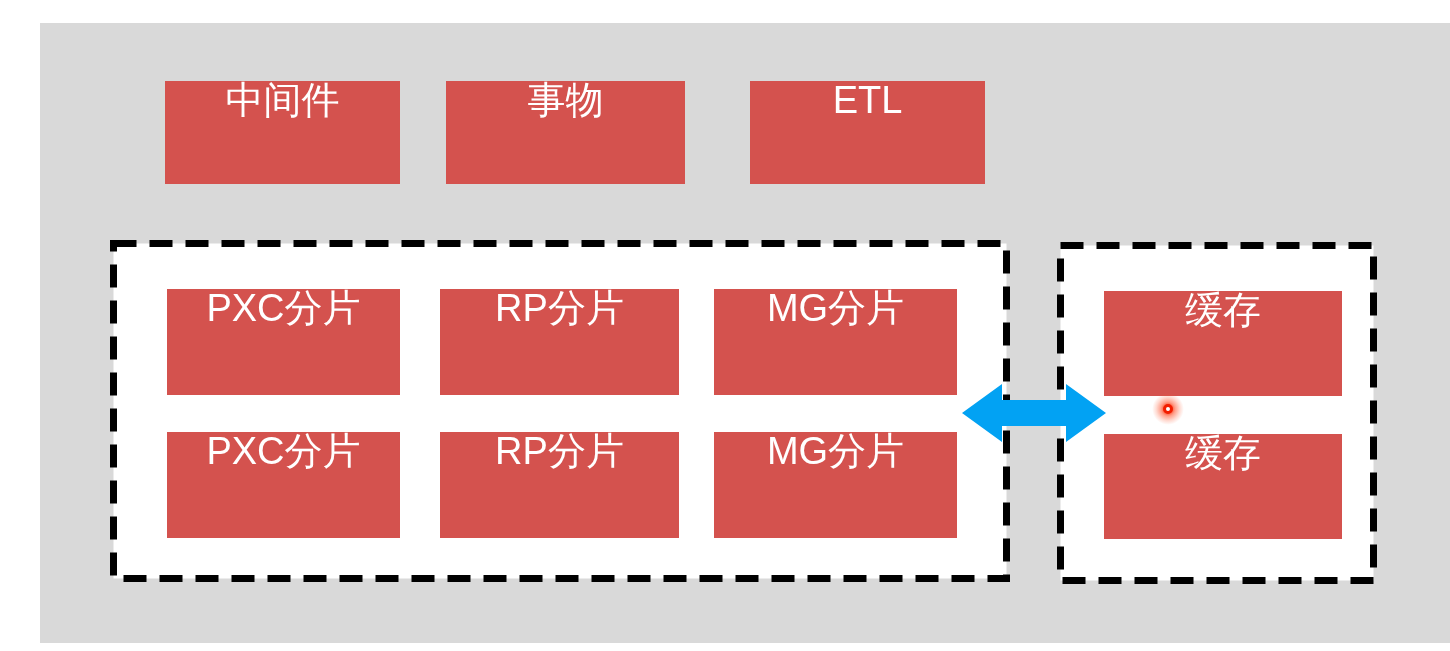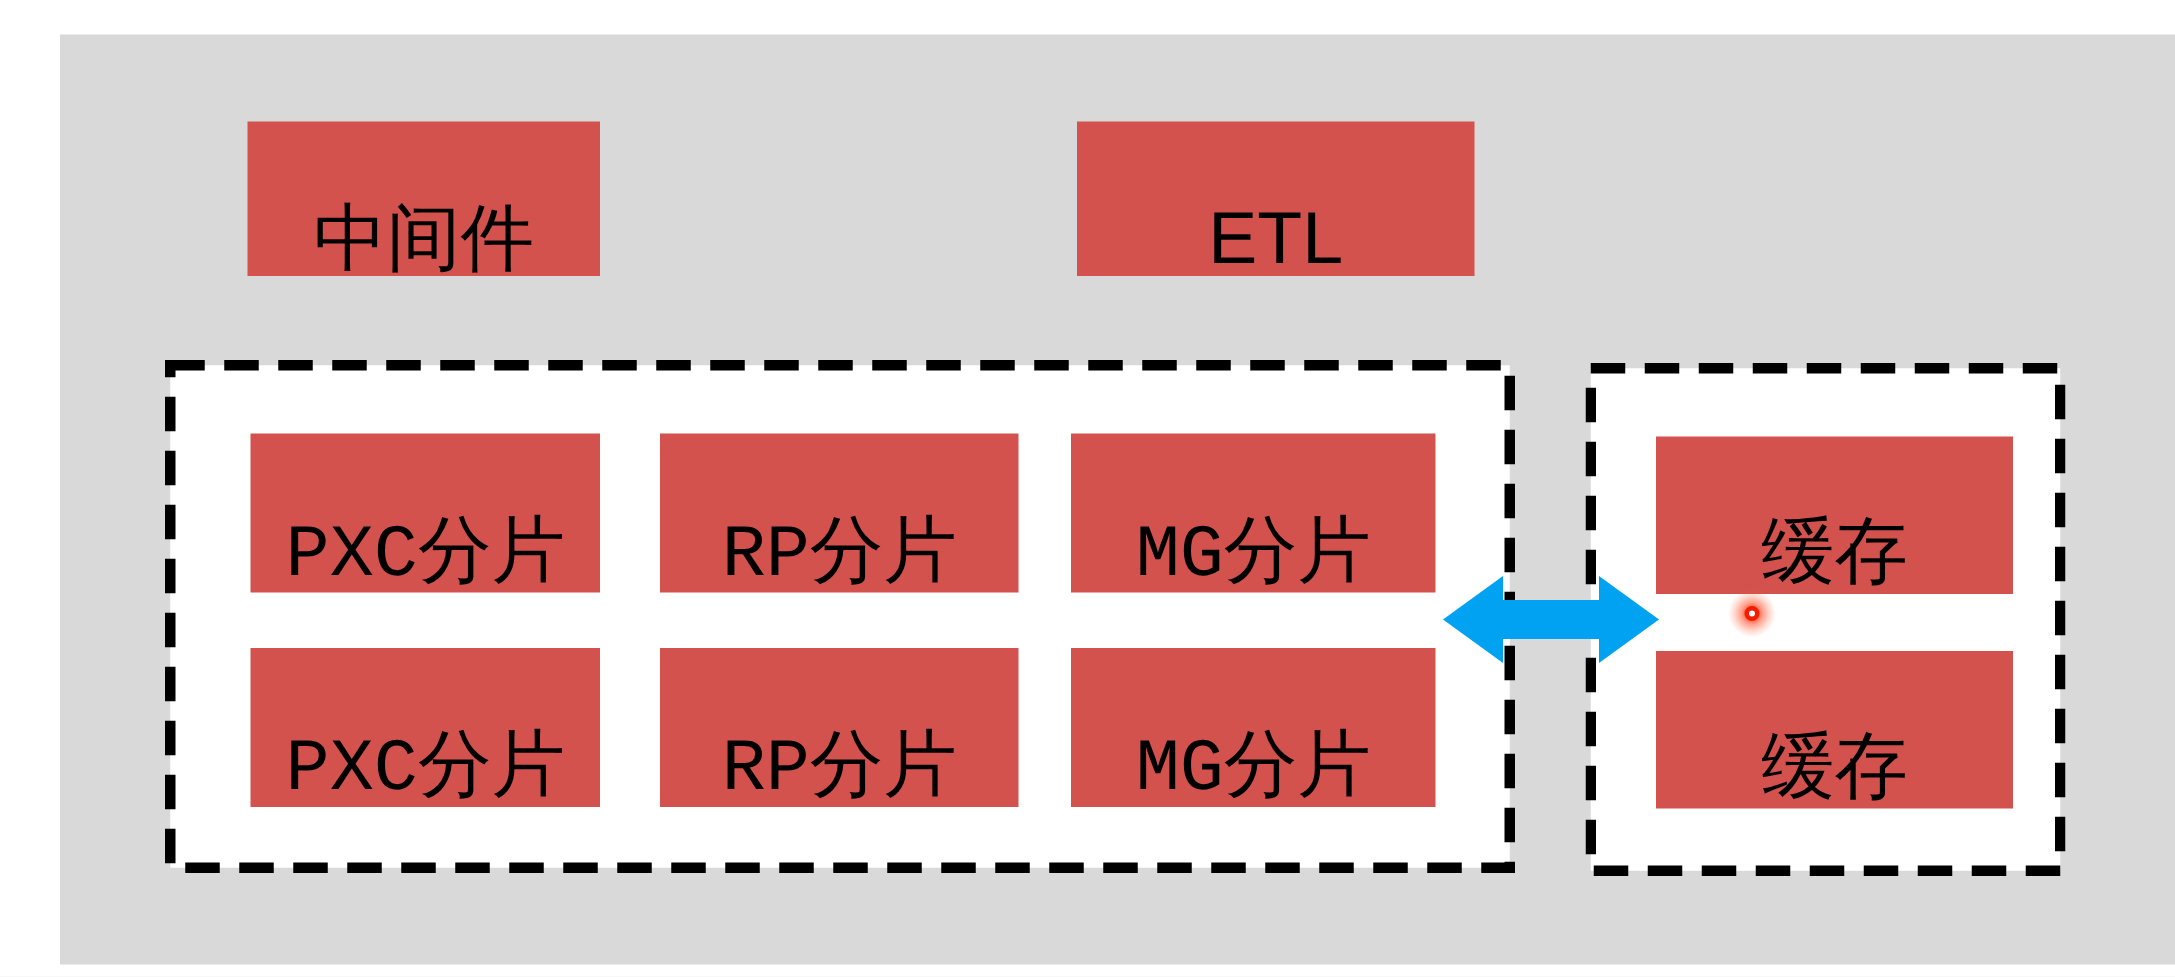--- a/index.html
+++ b/index.html
@@ -19,38 +19,37 @@
     left: 40px;
     top: 23px;
     width: 1410px;
     height: 620px;
     background: #d9d9d9;
   }
 
   .node {
     position: absolute;
     background: #d4524e;
-    color: #000000;
+    color: #ffffff;
     display: flex;
-    align-items: flex-end;
+    align-items: flex-start;
     justify-content: center;
-    font-size: 49px;
+    font-size: 38px;
     line-height: 1;
     white-space: nowrap;
   }
 
   
   .box-middleware  { left: 165px; top: 81px; width: 235px; height: 103px; }
   .box-transaction { left: 446px; top: 81px; width: 239px; height: 103px; }
-  .box-etl         { left: 718px; top: 81px; width: 265px; height: 103px; }
+  .box-etl         { left: 750px; top: 81px; width: 235px; height: 103px; }
 
   
   .group {
     position: absolute;
-    font-family: Liberation Mono, monospace;
   }
   .group-shards { left: 110px; top: 240px; width: 900px; height: 342px; }
   .group-cache  { left: 1057px; top: 242px; width: 320px; height: 342px; }
   .group svg.border-svg { position: absolute; left: 0; top: 0; display: block; }
 
   
   .shard-r1c1 { left: 57px;  top: 49px;  width: 233px; height: 106px; }
   .shard-r1c2 { left: 330px; top: 49px;  width: 239px; height: 106px; }
   .shard-r1c3 { left: 604px; top: 49px;  width: 243px; height: 106px; }
   .shard-r2c1 { left: 57px;  top: 192px; width: 233px; height: 106px; }
@@ -96,20 +95,23 @@
 </style>
 </head>
 <body>
 
 <div class="page">
   <div class="canvas-bg"></div>
 
   <div class="node box-middleware">
     <span>中间件</span>
   </div>
+  <div class="node box-transaction">
+    <span>事物</span>
+  </div>
   <div class="node box-etl">
     <span>ETL</span>
   </div>
 
   <div class="group group-shards">
     <svg class="border-svg" width="900" height="342">
       <rect x="3.5" y="3.5" width="893" height="335" fill="#ffffff" stroke="#000000" stroke-width="7" stroke-dasharray="23 13"></rect>
     </svg>
     <div class="node shard-r1c1">
       <span>PXC分片</span>

